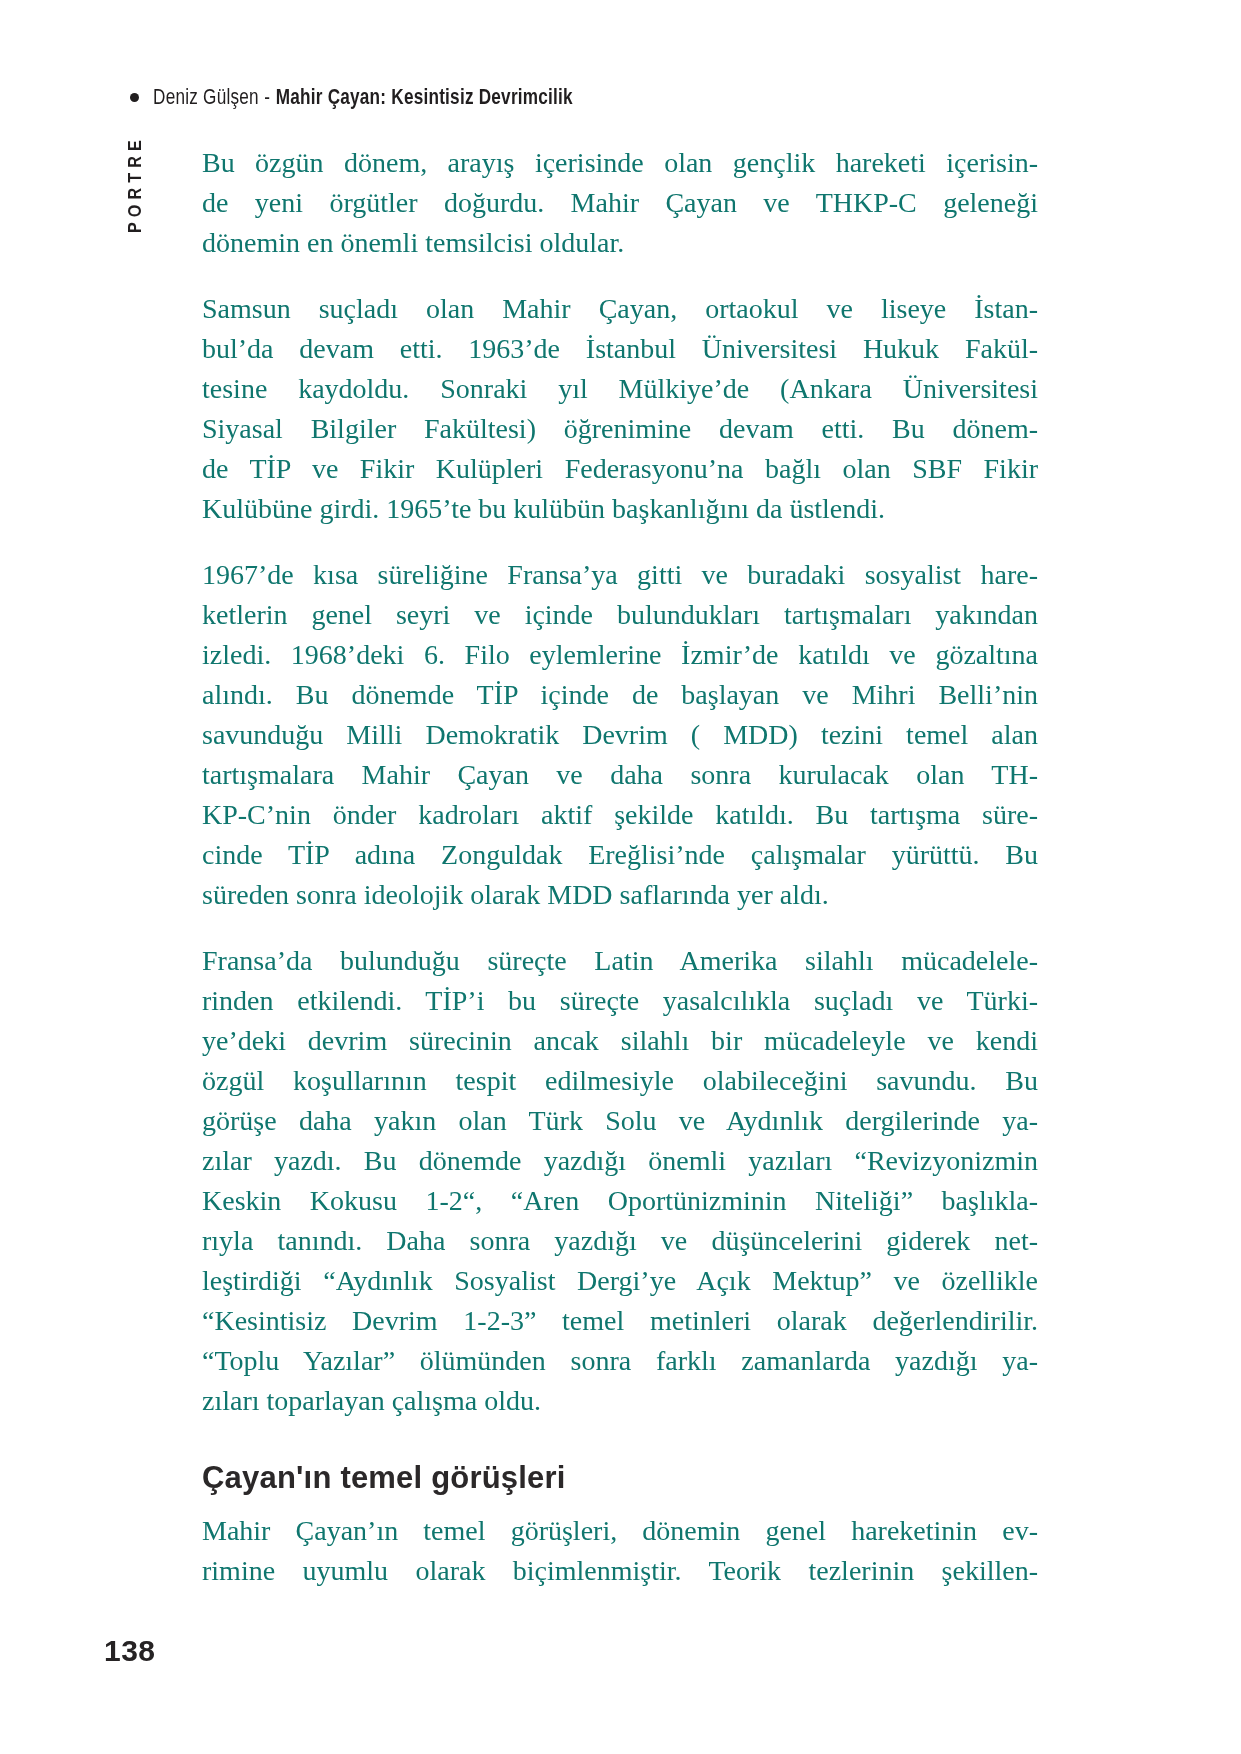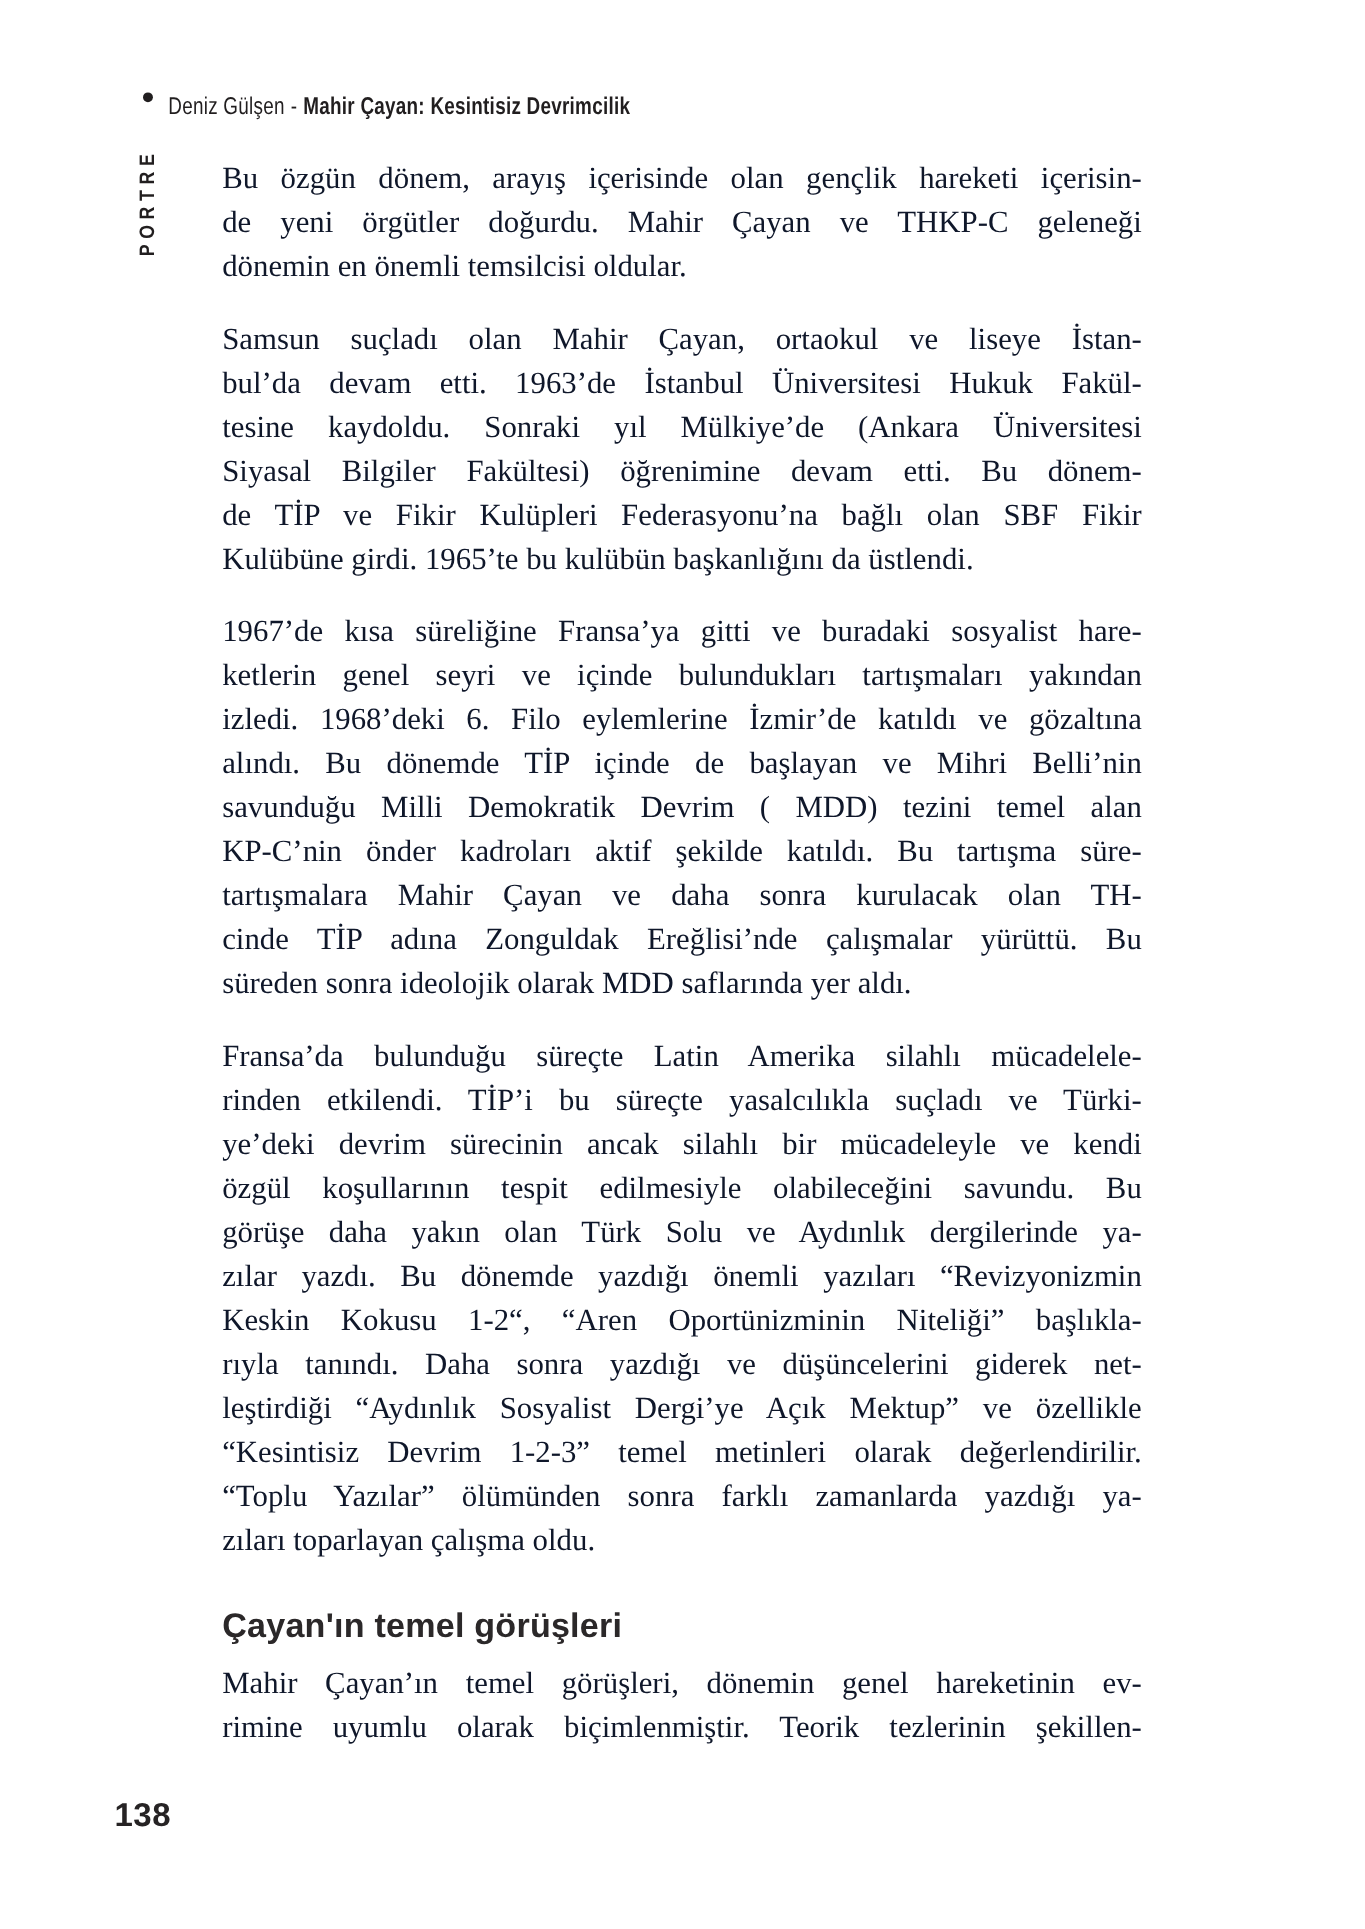--- a/index.html
+++ b/index.html
@@ -12,21 +12,21 @@
   }
   .page {
     position: absolute; inset: 0;
     background: #ffffff;
     color: #1b191a;
   }
 
   
   .page-header {
     position: absolute; left: 130px; top: 84px;
-    display: flex; 
+    display: flex; align-items: center;
     height: 26px;
   }
   .bullet {
     width: 9px; height: 9px; border-radius: 50%;
     background: #211e1f; flex: 0 0 auto;
     margin-right: 14px;
   }
   .header-text {
     font-family: "Liberation Sans", "DejaVu Sans", sans-serif;
     font-size: 22px; font-weight: 400;
@@ -58,21 +58,21 @@
     width: 836px;
   }
   .paragraph { margin: 0 0 26px 0; }
   .line {
     font-size: 28px;
     line-height: 40px;
     height: 40px;
     overflow: hidden;
     text-align: justify;
     text-align-last: justify;
-    color: #0f172a;
+    color: #0f766e;
   }
   .line.last {
     text-align: left;
     text-align-last: left;
   }
   .section-heading {
     font-family: "Liberation Sans", "DejaVu Sans", sans-serif;
     font-size: 31px; font-weight: 700;
     letter-spacing: 0.2px;
     color: #2b2829;
@@ -115,22 +115,22 @@
         <div class="line">Siyasal Bilgiler Fakültesi) öğrenimine devam etti. Bu dönem-</div>
         <div class="line">de TİP ve Fikir Kulüpleri Federasyonu’na bağlı olan SBF Fikir</div>
         <div class="line last">Kulübüne girdi. 1965’te bu kulübün başkanlığını da üstlendi.</div>
       </div>
       <div class="paragraph">
         <div class="line">1967’de kısa süreliğine Fransa’ya gitti ve buradaki sosyalist hare-</div>
         <div class="line">ketlerin genel seyri ve içinde bulundukları tartışmaları yakından</div>
         <div class="line">izledi. 1968’deki 6. Filo eylemlerine İzmir’de katıldı ve gözaltına</div>
         <div class="line">alındı. Bu dönemde TİP içinde de başlayan ve Mihri Belli’nin</div>
         <div class="line">savunduğu Milli Demokratik Devrim ( MDD) tezini temel alan</div>
+        <div class="line">tartışmalara Mahir Çayan ve daha sonra kurulacak olan TH-</div>
         <div class="line">KP-C’nin önder kadroları aktif şekilde katıldı. Bu tartışma süre-</div>
-        <div class="line">tartışmalara Mahir Çayan ve daha sonra kurulacak olan TH-</div>
         <div class="line">cinde TİP adına Zonguldak Ereğlisi’nde çalışmalar yürüttü. Bu</div>
         <div class="line last">süreden sonra ideolojik olarak MDD saflarında yer aldı.</div>
       </div>
       <div class="paragraph">
         <div class="line">Fransa’da bulunduğu süreçte Latin Amerika silahlı mücadelele-</div>
         <div class="line">rinden etkilendi. TİP’i bu süreçte yasalcılıkla suçladı ve Türki-</div>
         <div class="line">ye’deki devrim sürecinin ancak silahlı bir mücadeleyle ve kendi</div>
         <div class="line">özgül koşullarının tespit edilmesiyle olabileceğini savundu. Bu</div>
         <div class="line">görüşe daha yakın olan Türk Solu ve Aydınlık dergilerinde ya-</div>
         <div class="line">zılar yazdı. Bu dönemde yazdığı önemli yazıları “Revizyonizmin</div>

